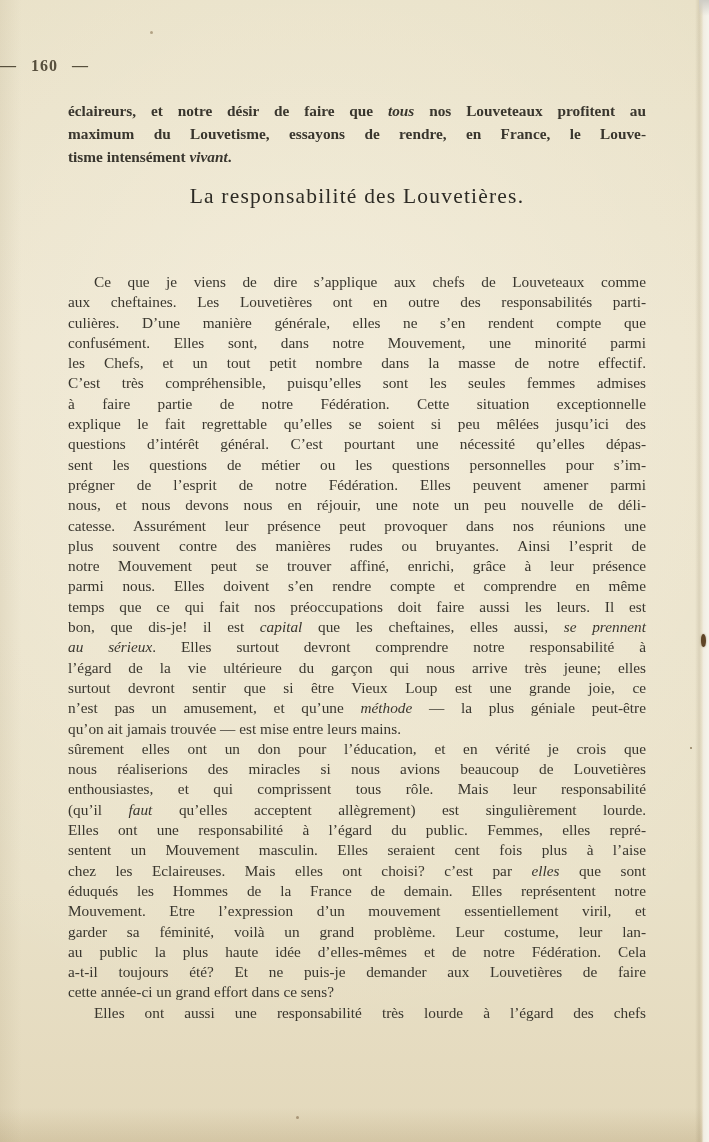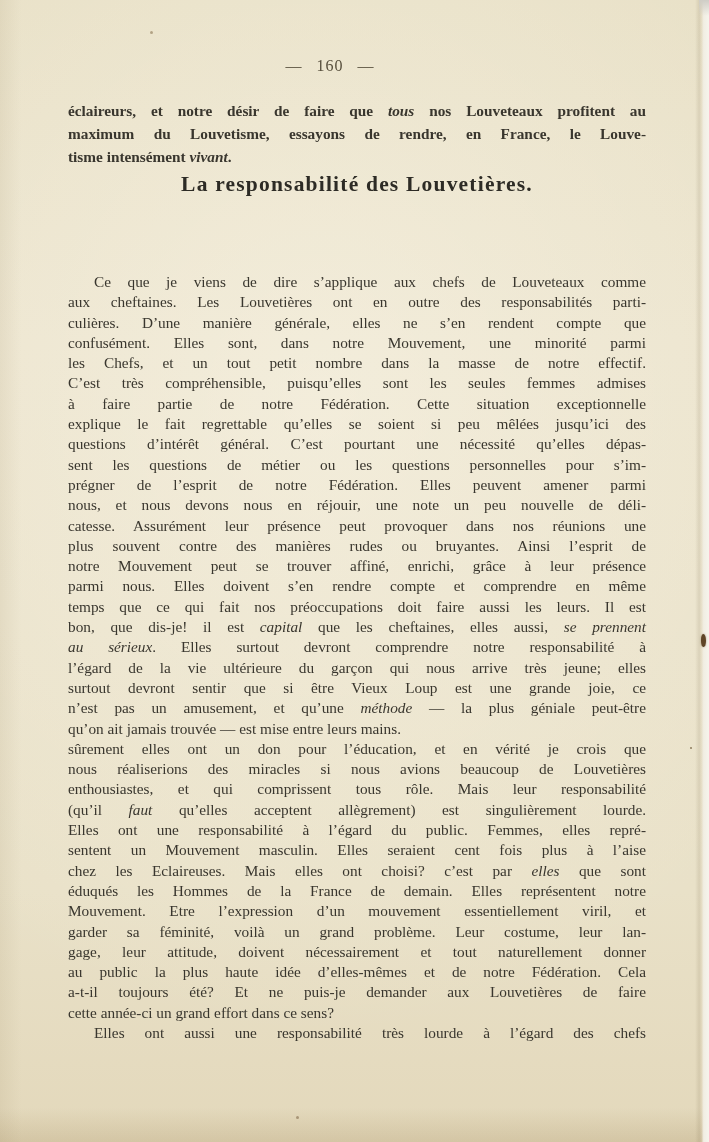--- a/index.html
+++ b/index.html
@@ -6,30 +6,30 @@
   body{
     width:709px;height:1142px;position:relative;overflow:hidden;
     font-family:"Liberation Serif","DejaVu Serif",serif;
     background:
       linear-gradient(to right, rgba(140,120,80,0.10) 0%, rgba(140,120,80,0) 3%),
       linear-gradient(to top, rgba(150,125,75,0.20) 0%, rgba(150,125,75,0) 3%),
       radial-gradient(ellipse 120% 80% at 45% 35%, rgba(255,252,242,0.40), rgba(255,252,242,0) 70%),
       linear-gradient(to bottom, #e8e0c6 0%, #ebe3cc 30%, #e9e1c8 78%, #e3d8bb 100%);
   }
   .page-number{
-    position:absolute;top:57px;left:0;width:660px;text-align:center;
-    font-size:16px;color:#574f3d;letter-spacing:1px;word-spacing:9px;
+    position:absolute;top:57px;left:0;width:660px;
+    font-size:16px;color:#574f3d;letter-spacing:1px;word-spacing:9px;font-weight:bold;
   }
   .para-intro{
     position:absolute;top:99px;left:68px;width:578px;
     font-size:15.3px;line-height:23px;color:#39362e;font-weight:bold;
   }
   .heading{
-    position:absolute;top:172px;left:68px;width:578px;margin:0;
-    text-align:center;font-weight:bold;font-size:21.5px;
+    position:absolute;top:184px;left:68px;width:578px;margin:0;
+    text-align:center;font-weight:normal;font-size:21.5px;
     letter-spacing:1.2px;color:#2d2b25;
   }
   .body-text{
     position:absolute;top:224px;left:68px;width:578px;
     font-size:15.3px;line-height:20.3px;color:#39362e;margin-top:48px;
   }
   .line{text-align:justify;text-align-last:justify;text-justify:inter-word;}
   .line.last-left{text-align-last:left;}
   .line.indent{text-indent:26px;}
   .page-edge{
@@ -96,21 +96,20 @@
       <div class="line">sûrement elles ont un don pour l’éducation, et en vérité je crois que</div>
       <div class="line">nous réaliserions des miracles si nous avions beaucoup de Louvetières</div>
       <div class="line">enthousiastes, et qui comprissent tous rôle. Mais leur responsabilité</div>
       <div class="line">(qu’il <i>faut</i> qu’elles acceptent allègrement) est singulièrement lourde.</div>
       <div class="line">Elles ont une responsabilité à l’égard du public. Femmes, elles repré-</div>
       <div class="line">sentent un Mouvement masculin. Elles seraient cent fois plus à l’aise</div>
       <div class="line">chez les Eclaireuses. Mais elles ont choisi? c’est par <i>elles</i> que sont</div>
       <div class="line">éduqués les Hommes de la France de demain. Elles représentent notre</div>
       <div class="line">Mouvement. Etre l’expression d’un mouvement essentiellement viril, et</div>
       <div class="line">garder sa féminité, voilà un grand problème. Leur costume, leur lan-</div>
-      <div class="line">gage, leur attitude, doivent nécessairement et tout naturellement donner</div>
       <div class="line">au public la plus haute idée d’elles-mêmes et de notre Fédération. Cela</div>
       <div class="line">a-t-il toujours été? Et ne puis-je demander aux Louvetières de faire</div>
       <div class="line last-left">cette année-ci un grand effort dans ce sens?</div>
     </div>
     <div class="paragraph">
       <div class="line indent">Elles ont aussi une responsabilité très lourde à l’égard des chefs</div>
     </div>
   </div>
 
 <div class="page-edge"></div>

